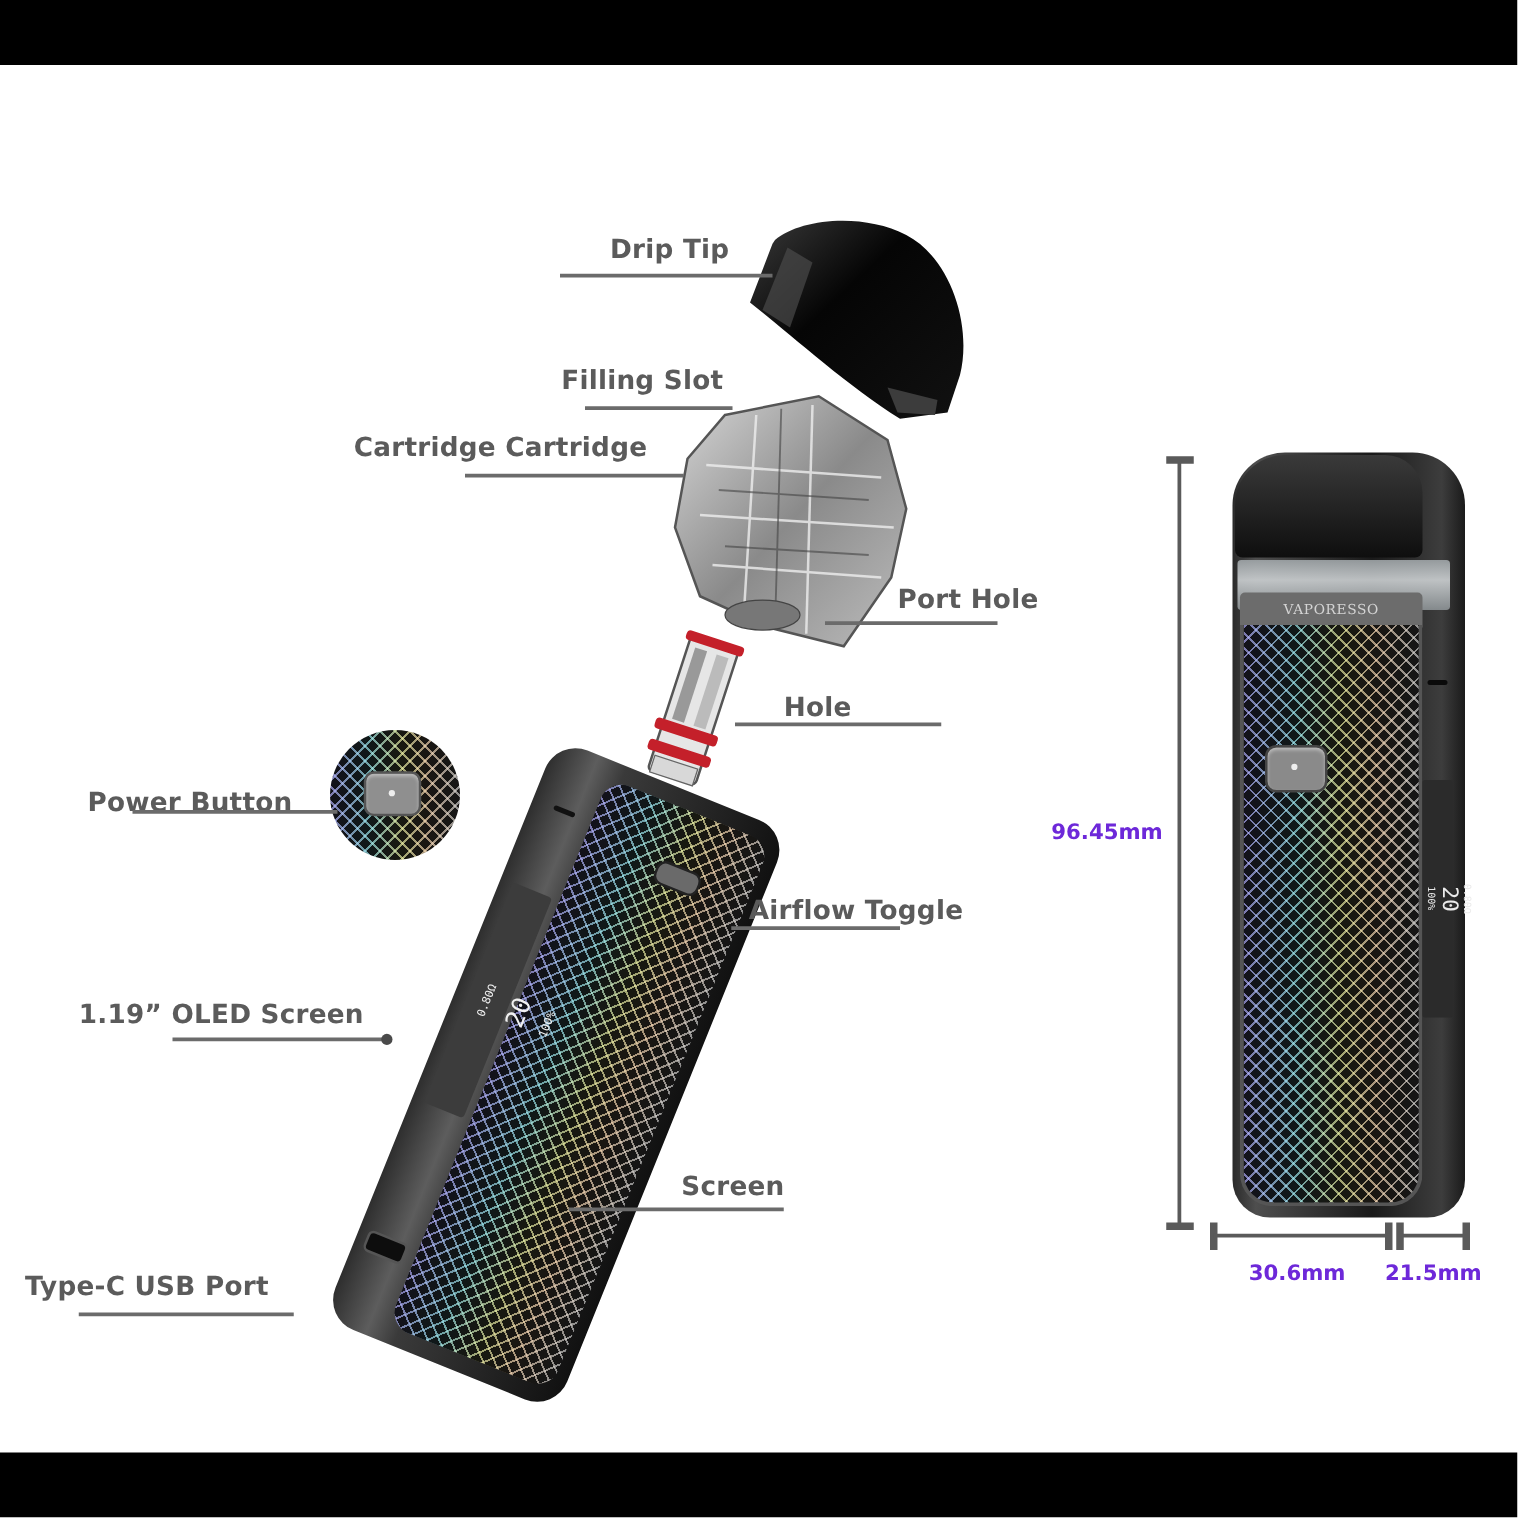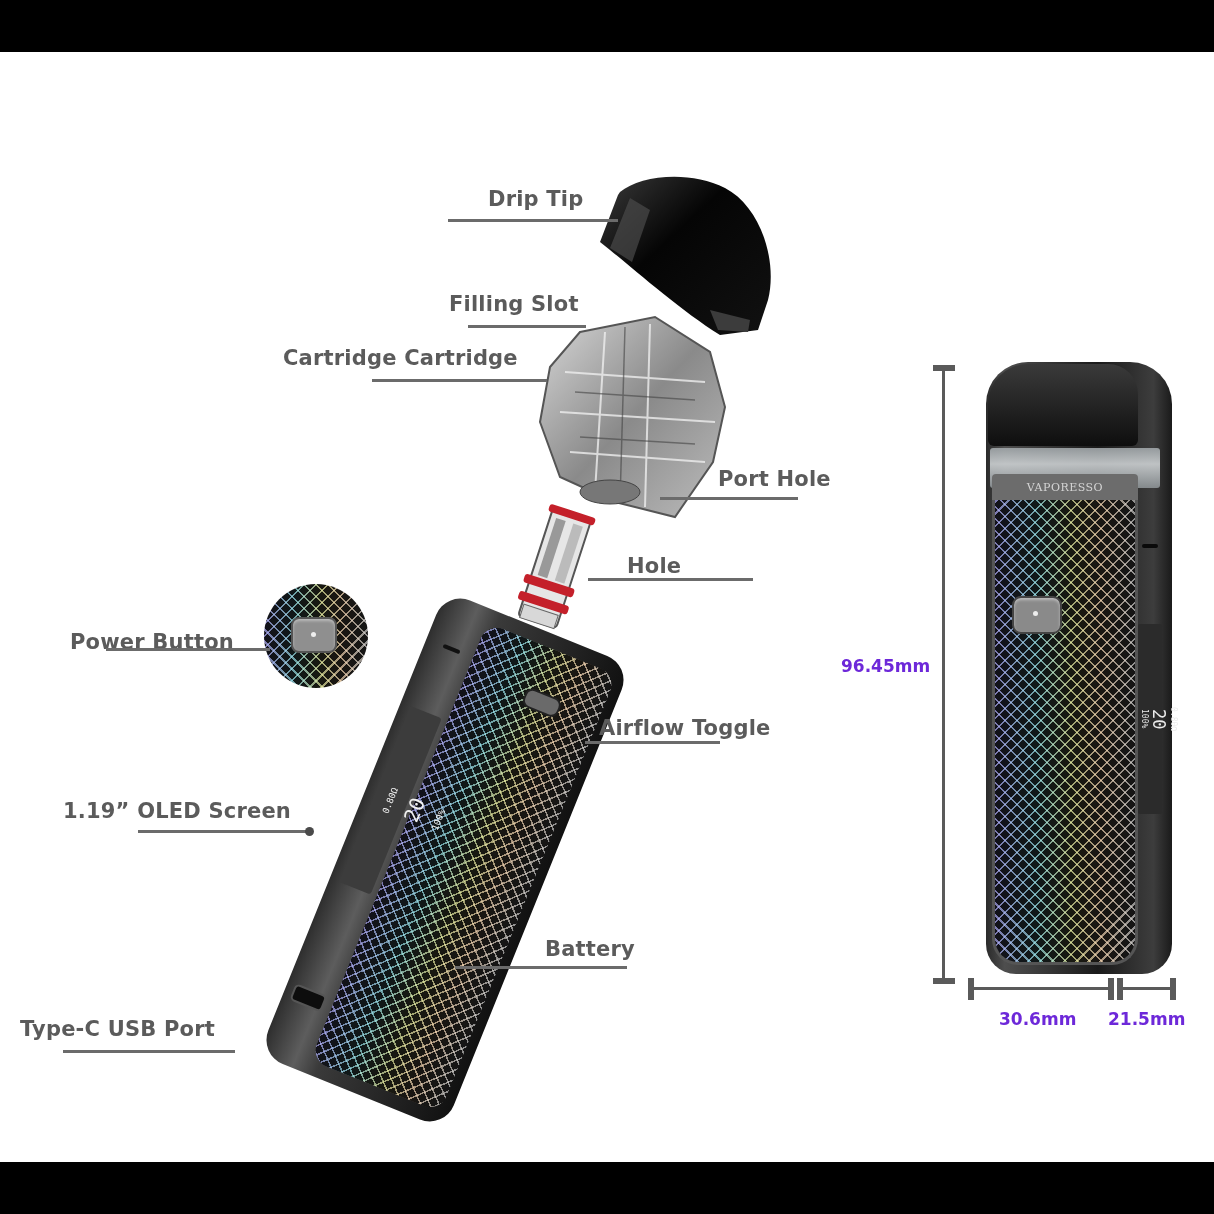--- a/index.html
+++ b/index.html
@@ -134,21 +134,21 @@
 <span class="label" style="left:70px;top:617px;margin-top:15px;">Power Button</span>
 <div class="leader" style="left:106px;top:648px;width:164px;"></div>
 
 <span class="label" style="left:599px;top:718px;">Airflow Toggle</span>
 <div class="leader" style="left:585px;top:741px;width:135px;"></div>
 
 <span class="label" style="left:63px;top:801px;">1.19” OLED Screen</span>
 <div class="leader" style="left:138px;top:830px;width:170px;"></div>
 <div class="dot" style="left:305px;top:827px;"></div>
 
-<span class="label" style="left:545px;top:939px;">Battery</span>
+<span class="label" style="left:545px;top:939px;">Screen</span>
 <div class="leader" style="left:455px;top:966px;width:172px;"></div>
 
 <span class="label" style="left:20px;top:1019px;">Type-C USB Port</span>
 <div class="leader" style="left:63px;top:1050px;width:172px;"></div>
 
 <div style="position:absolute;left:978px;top:362px;width:200px;height:615px;">
 
   <div style="position:absolute;left:8px;top:0;width:186px;height:612px;border-radius:42px 42px 30px 30px;background:linear-gradient(90deg,#2a2a2a,#4e4e4e 10%,#1a1a1a 60%,#3d3d3d 90%,#1a1a1a);"></div>
 
   <div style="position:absolute;left:10px;top:2px;width:150px;height:82px;border-radius:40px 30px 6px 6px;background:linear-gradient(180deg,#3a3a3a,#0e0e0e);"></div>

